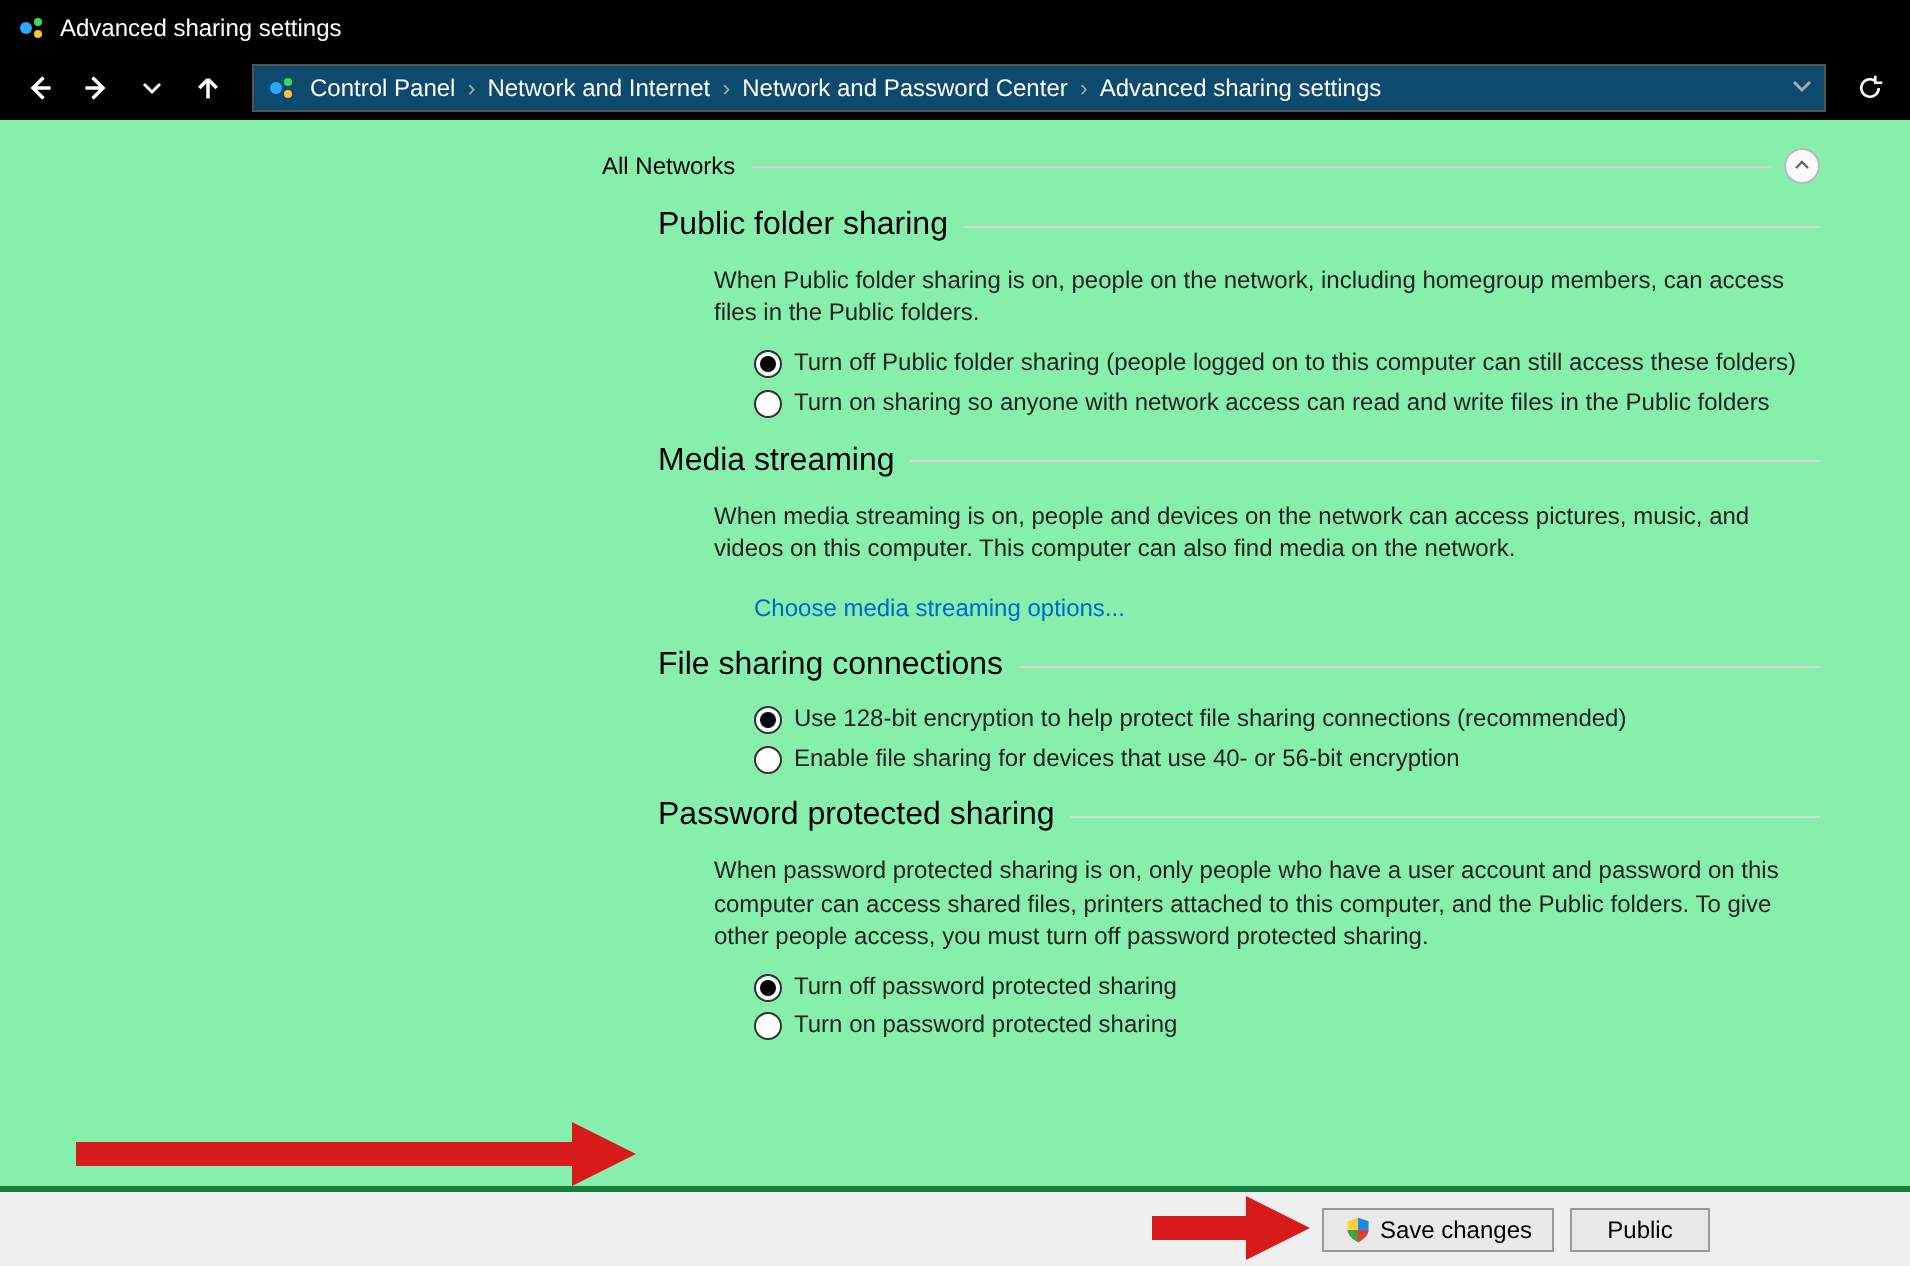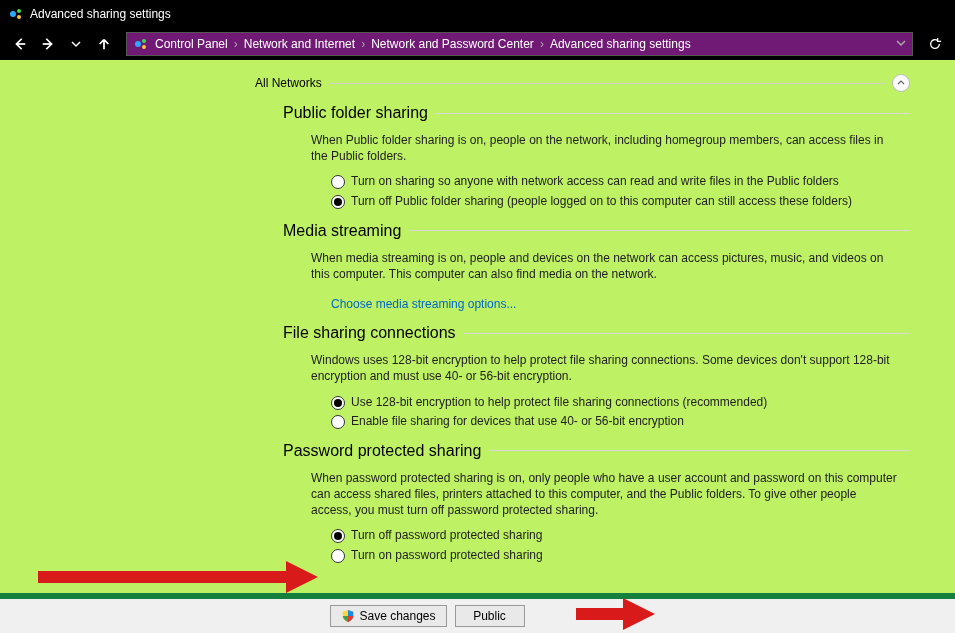--- a/index.html
+++ b/index.html
@@ -6,29 +6,29 @@
 body { font-family: "Segoe UI", Tahoma, sans-serif; font-size: 12px; color: #000; background: #fff; width: 955px; height: 633px; overflow: hidden; position: relative; }
 
 
 .titlebar { background: #000; color: #fff; height: 28px; display: flex; align-items: center; padding: 0 8px; font-size: 12px; }
 .titlebar .app-icon { width: 16px; height: 16px; margin-right: 6px; display: flex; align-items: center; justify-content: center; }
 
 
 .navbar { background: #000; color: #fff; height: 32px; display: flex; align-items: center; padding: 0 8px; gap: 4px; }
 .navbar .nav-btn { width: 24px; height: 24px; display: flex; align-items: center; justify-content: center; cursor: pointer; color: #fff; }
 .navbar .nav-btn svg { fill: #fff; }
-.addrbar { flex: 1; height: 24px; border: 1px solid #555; background: #701a75; display: flex; align-items: center; padding: 0 6px; margin: 0 6px; font-size: 12px; color: #fff; }
+.addrbar { flex: 1; height: 24px; border: 1px solid #555; background: #0c4a6e; display: flex; align-items: center; padding: 0 6px; margin: 0 6px; font-size: 12px; color: #fff; }
 .addrbar .crumb { white-space: nowrap; cursor: pointer; }
 .addrbar .sep { margin: 0 6px; color: #aaa; }
 .addrbar .home-icon { width: 16px; height: 16px; margin-right: 6px; display:flex; align-items:center; }
 .addrbar .dd { margin-left: auto; color: #aaa; cursor: pointer; }
 .refresh-btn { width: 24px; height: 24px; display:flex; align-items:center; justify-content:center; cursor:pointer; }
 
 
-.content { position: absolute; top: 60px; left: 0; right: 0; bottom: 40px; background: #bef264; overflow: hidden; }
+.content { position: absolute; top: 60px; left: 0; right: 0; bottom: 40px; background: #86efac; overflow: hidden; padding-left: 46px; }
 .inner { margin-left: 255px; margin-right: 45px; padding-top: 14px; }
 
 .section-header { display: flex; align-items: center; font-size: 12px; margin-bottom: 8px; }
 .section-header .sh-label { white-space: nowrap; }
 .section-header .sh-line { flex: 1; border-top: 1px solid #d0d0d0; margin-left: 8px; margin-right: 6px; }
 .section-header .chevron { width: 18px; height: 18px; border: 1px solid #bbb; border-radius: 50%; display:flex; align-items:center; justify-content:center; font-size: 9px; color: #666; cursor: pointer; background: #fafafa; }
 
 .subsection { margin-left: 28px; margin-top: 12px; }
 .subsection .sub-title { display: flex; align-items: center; font-size: 16px; margin-bottom: 10px; }
 .subsection .sub-title .st-label { white-space: nowrap; }
@@ -38,21 +38,21 @@
 .desc { margin-bottom: 10px; }
 
 .radio-row { display: flex; align-items: flex-start; margin-bottom: 4px; margin-left: 20px; }
 .radio-row .radio { width: 14px; height: 14px; border: 1px solid #333; border-radius: 50%; margin-right: 6px; position: relative; flex-shrink: 0; margin-top: 1px; cursor: pointer; background:#fff; }
 .radio-row .radio.checked::after { content:''; position:absolute; top:2px; left:2px; right:2px; bottom:2px; background:#000; border-radius:50%; }
 .radio-row .rlabel { line-height: 1.3; }
 
 .link { color: #0066cc; cursor: pointer; margin-left: 20px; display:inline-block; margin-top: 4px; }
 
 
-.footer { position: absolute; bottom: 0; left: 0; right: 0; height: 40px; background: #f0f0f0; border-top: 6px solid #15803d; display: flex; align-items: center; justify-content: center; padding-right: 100px; gap: 8px; }
+.footer { position: absolute; bottom: 0; left: 0; right: 0; height: 40px; background: #f0f0f0; border-top: 3px solid #15803d; display: flex; align-items: center; justify-content: flex-end; padding-right: 100px; gap: 8px; }
 .footer .btn { height: 22px; min-width: 70px; padding: 0 10px; border: 1px solid #999; background: #e9e9e9; font-size: 12px; display: flex; align-items: center; justify-content: center; cursor: pointer; gap: 4px; }
 .shield-icon { width: 14px; height: 14px; }
 
 
 .arrow { position:absolute; pointer-events:none; }
 .arrow .shaft { position:absolute; background:#d91a1a; height:12px; }
 .arrow .head { position:absolute; width:0; height:0; border-top:16px solid transparent; border-bottom:16px solid transparent; border-left:32px solid #d91a1a; }
 
 </style>
 </head>
@@ -137,48 +137,47 @@
     </div>
 
     <div class="subsection">
       <div class="sub-title">
         <span class="st-label">Public folder sharing</span>
         <span class="st-line"></span>
       </div>
       <div class="sub-body">
         <div class="desc">When Public folder sharing is on, people on the network, including homegroup members, can access files in the Public folders.</div>
         <div class="radio-row">
+          <span class="radio checked"></span>
+          <span class="rlabel">Turn off Public folder sharing (people logged on to this computer can still access these folders)</span>
+        </div>
+        <div class="radio-row">
           <span class="radio"></span>
           <span class="rlabel">Turn on sharing so anyone with network access can read and write files in the Public folders</span>
         </div>
-        <div class="radio-row">
-          <span class="radio checked"></span>
-          <span class="rlabel">Turn off Public folder sharing (people logged on to this computer can still access these folders)</span>
-        </div>
       </div>
     </div>
 
     <div class="subsection">
       <div class="sub-title">
         <span class="st-label">Media streaming</span>
         <span class="st-line"></span>
       </div>
       <div class="sub-body">
         <div class="desc">When media streaming is on, people and devices on the network can access pictures, music, and videos on this computer. This computer can also find media on the network.</div>
         <span class="link">Choose media streaming options...</span>
       </div>
     </div>
 
     <div class="subsection">
       <div class="sub-title">
         <span class="st-label">File sharing connections</span>
         <span class="st-line"></span>
       </div>
       <div class="sub-body">
-        <div class="desc">Windows uses 128-bit encryption to help protect file sharing connections. Some devices don't support 128-bit encryption and must use 40- or 56-bit encryption.</div>
         <div class="radio-row">
           <span class="radio checked"></span>
           <span class="rlabel">Use 128-bit encryption to help protect file sharing connections (recommended)</span>
         </div>
         <div class="radio-row">
           <span class="radio"></span>
           <span class="rlabel">Enable file sharing for devices that use 40- or 56-bit encryption</span>
         </div>
       </div>
     </div>

